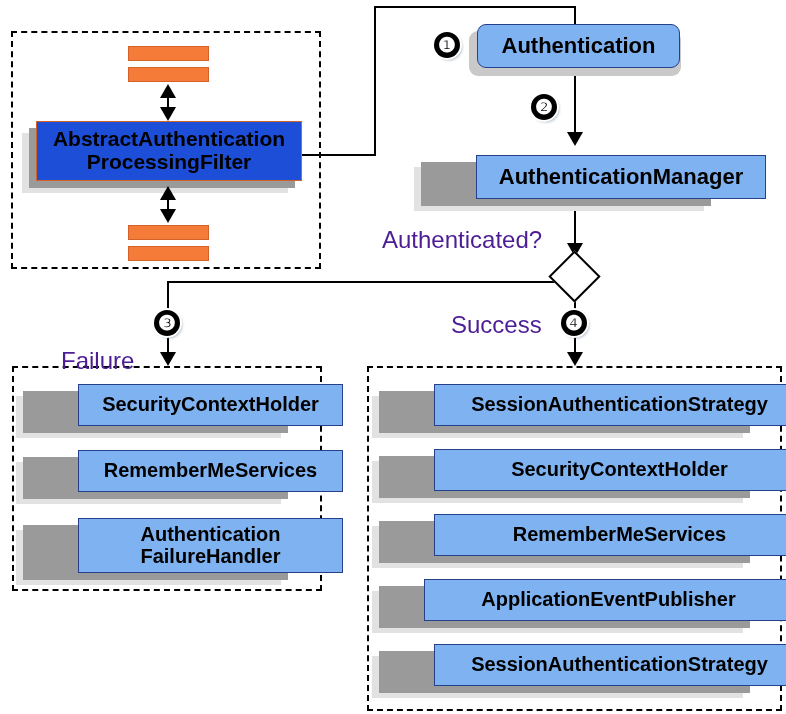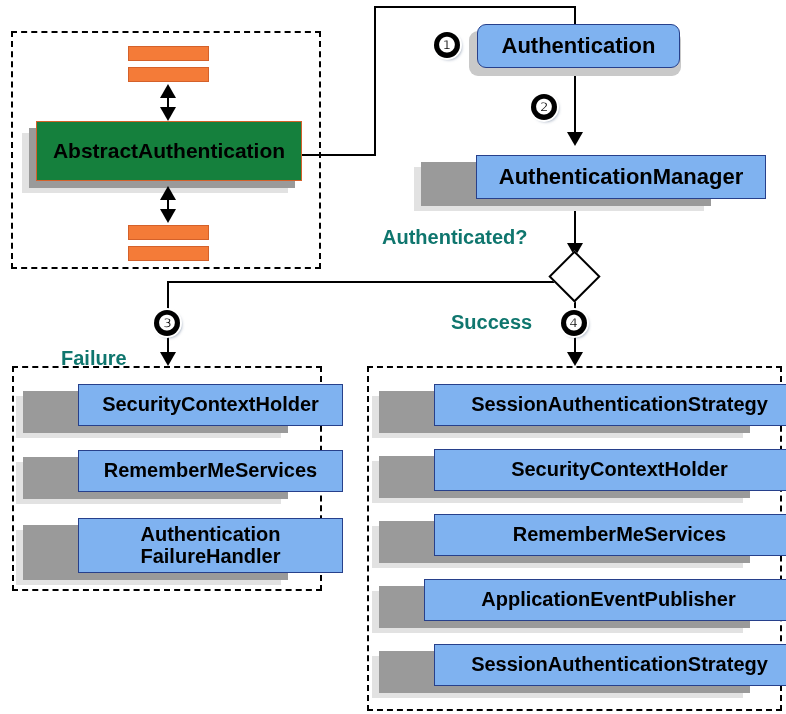--- a/index.html
+++ b/index.html
@@ -51,21 +51,21 @@
     background: #7FB2F0;
     border: 1px solid #27408B;
     margin-left: 48px;
   }
   .node-blue-round {
     background: #7FB2F0;
     border: 1.5px solid #27408B;
     border-radius: 9px;
   }
   .node-orange {
-    background: #15803d;
+    background: #1d4ed8;
     border: 1px solid #D4612A;
   }
   .bar-orange {
     background: #F47B38;
     border: 1px solid #D4612A;
   }
 
   
   .shadow-dark {
     background: #9A9A9A;
@@ -118,23 +118,23 @@
     display: flex;
     align-items: center;
     justify-content: center;
     line-height: 1;
     z-index: 8;
     box-shadow: 0 0 0 2px #ffffff, 2px 2px 3px rgba(90,110,140,0.55);
   }
 
   
   .edge-label {
-    font-size: 20px;
-    font-weight: bold;
-    color: #0f766e;
+    font-size: 24px;
+    font-weight: normal;
+    color: #4c1d95;
     white-space: nowrap;
     z-index: 7;
   }
 </style>
 </head>
 <body>
 
 <div id="diagram">
 
 
@@ -145,20 +145,21 @@
 
   <div class="abs arrow-up" style="left:160px; top:84px;"></div>
   <div class="abs line-v" style="left:167px; top:92px; height:22px;"></div>
   <div class="abs arrow-down" style="left:160px; top:107px;"></div>
 
   <div class="abs shadow-light" style="left:22px; top:133px; width:266px; height:60px;"></div>
   <div class="abs shadow-dark" style="left:29px; top:128px; width:266px; height:60px;"></div>
   <div class="abs node node-orange" style="left:36px; top:121px; width:266px; height:60px; font-size:21px;">
     <span style="display:block;">
       <span>AbstractAuthentication</span><br>
+      <span>ProcessingFilter</span>
     </span>
   </div>
 
   <div class="abs arrow-up" style="left:160px; top:186px;"></div>
   <div class="abs line-v" style="left:167px; top:194px; height:22px;"></div>
   <div class="abs arrow-down" style="left:160px; top:209px;"></div>
 
   <div class="abs bar-orange" style="left:128px; top:225px; width:81px; height:15px;"></div>
   <div class="abs bar-orange" style="left:128px; top:246px; width:81px; height:15px;"></div>
 

